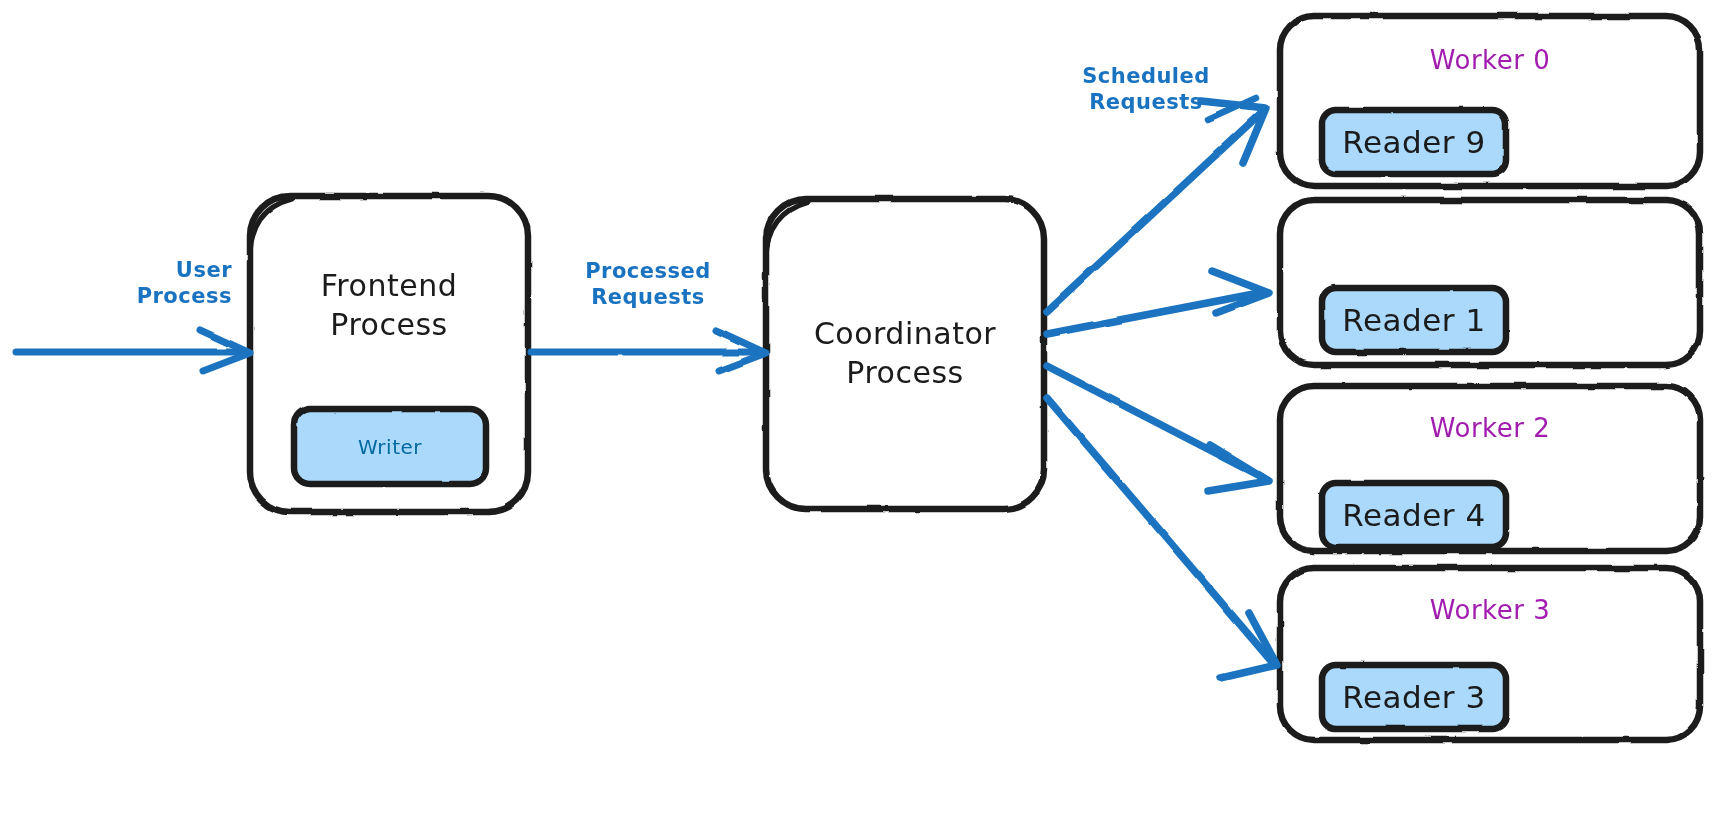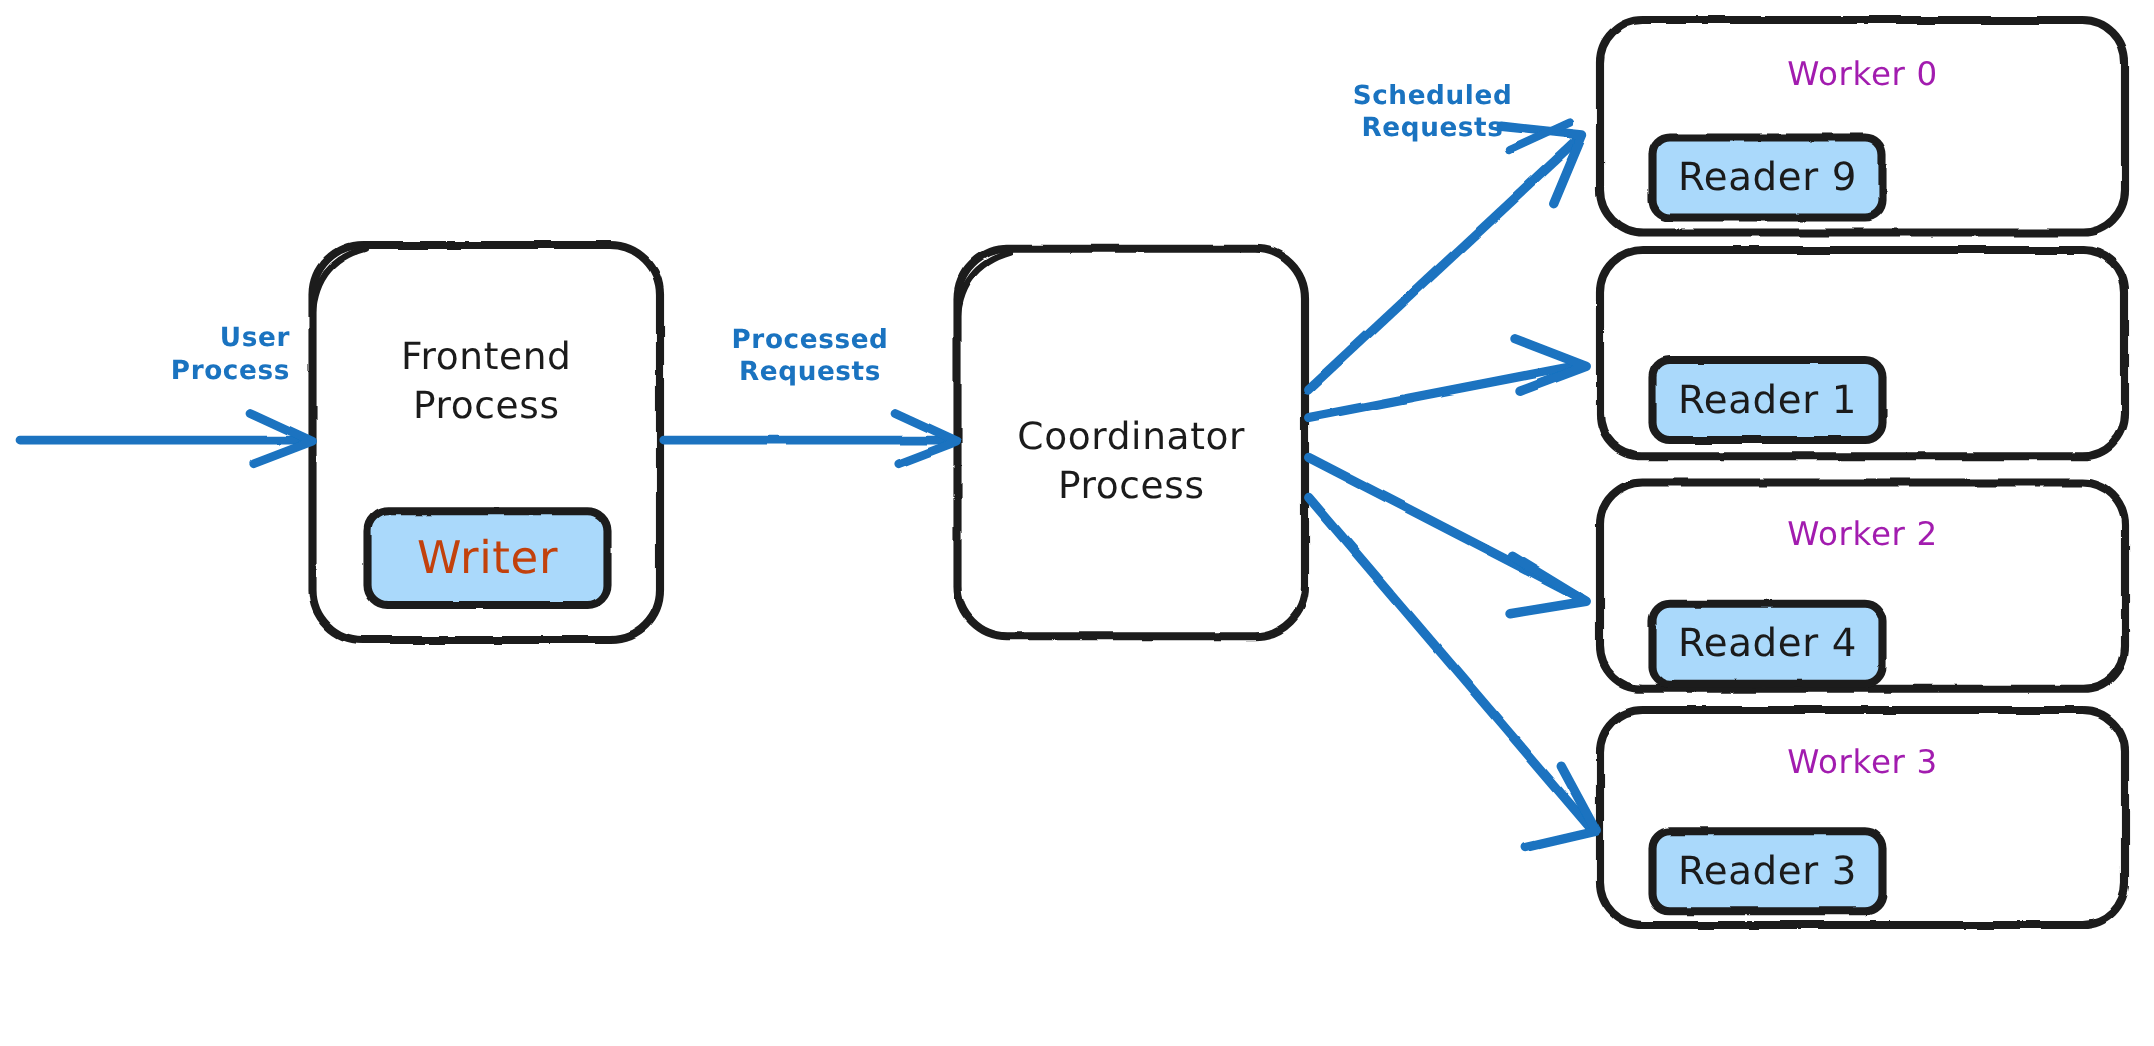--- a/index.html
+++ b/index.html
@@ -51,22 +51,22 @@
     color: #a21caf;
     font-size: 26px;
     letter-spacing: 0.5px;
   }
   .reader-text {
     color: #1b1b1b;
     font-size: 31px;
     letter-spacing: 0.5px;
   }
   .writer-text {
-    color: #c2410c;
-    font-size: 36px;
+    color: #0369a1;
+    font-size: 20px;
     letter-spacing: 0.5px;
   }
 </style>
 </head>
 <body>
 
 <div id="canvas">
 
   <svg id="sketch" viewBox="0 0 1723 837" xmlns="http://www.w3.org/2000/svg">
 
@@ -174,21 +174,21 @@
     <span>Process</span>
   </div>
 
   <div class="lbl writer-text" style="left:294px; top:409px; width:192px; height:75px;">Writer</div>
 
   <div class="lbl edge-text" style="left:540px; top:237px; width:216px; height:96px;">
     <span>Processed</span>
     <span>Requests</span>
   </div>
 
-  <div class="lbl node-text" style="left:760px; top:298px; width:290px; height:110px;justify-content:flex-end;">
+  <div class="lbl node-text" style="left:760px; top:298px; width:290px; height:110px;">
     <span>Coordinator</span>
     <span>Process</span>
   </div>
 
   <div class="lbl edge-text" style="left:1034px; top:42px; width:224px; height:96px;">
     <span>Scheduled</span>
     <span>Requests</span>
   </div>
 
   <div class="lbl worker-text" style="left:1280px; top:36px; width:420px; height:48px;">Worker 0</div>

